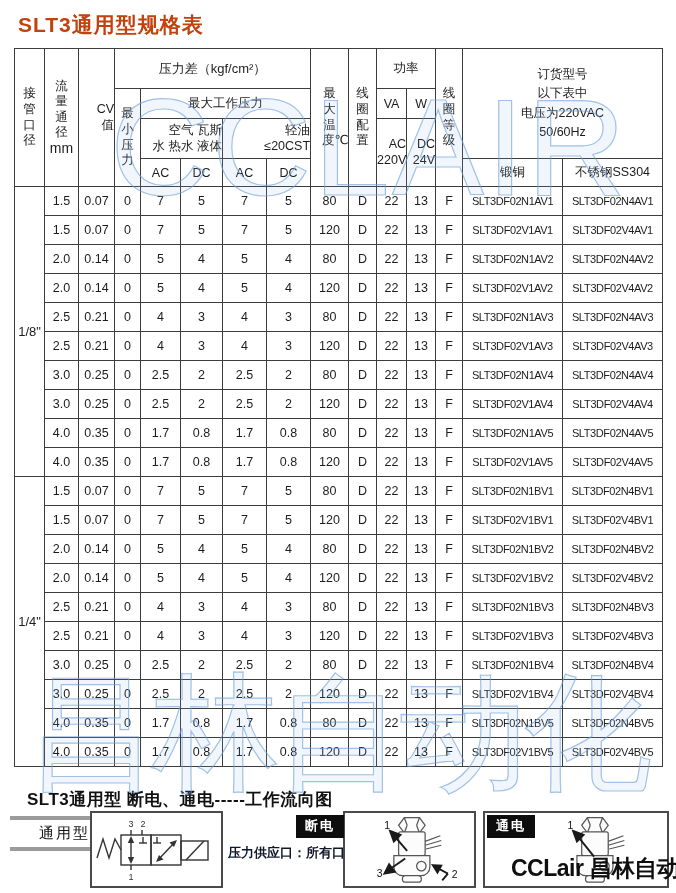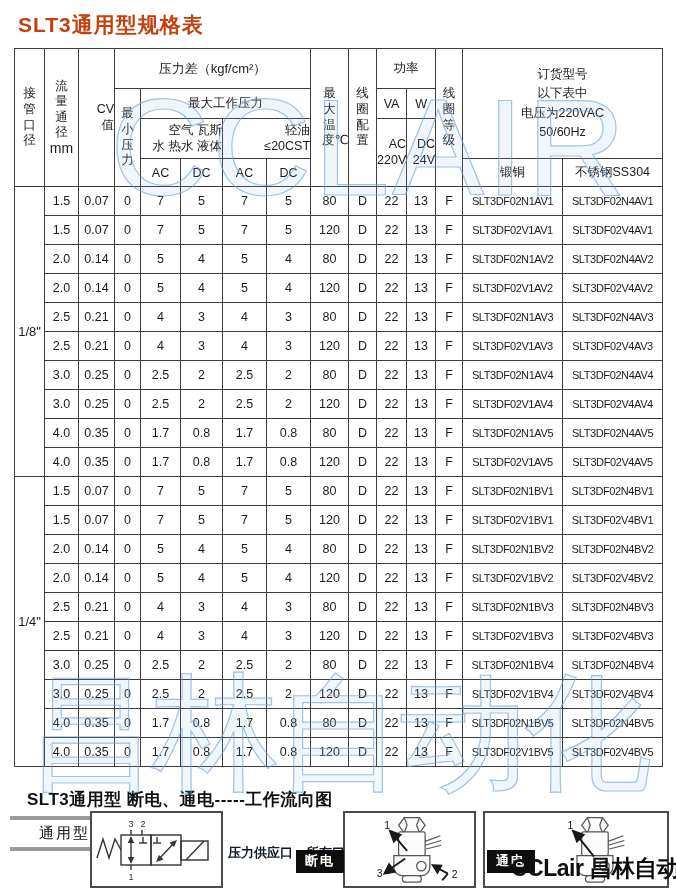--- a/index.html
+++ b/index.html
@@ -56,21 +56,21 @@
   }
   .schem-box {
     position: absolute; left: 90px; top: 811px; width: 133px; height: 77px;
     border: 2px solid #4a4a4a; background: #fff;
   }
   .supply-text {
     position: absolute; left: 228px; top: 844px;
     font-size: 13px; font-weight: bold; color: #0f172a;
   }
   .badge {
-    position: absolute; top: 850px; z-index: 3;
+    position: absolute; top: 815px; z-index: 3;
     background: #0d0d0d; color: #fff;
     font-size: 13px; font-weight: bold; letter-spacing: 2px;
     padding: 2px 9px 3px;
   }
   .badge.off { left: 296px; }
   .badge.on  { left: 487px; }
   .img-box {
     position: absolute; top: 811px; height: 77px;
     border: 2px solid #4a4a4a; background: #fff;
   }

